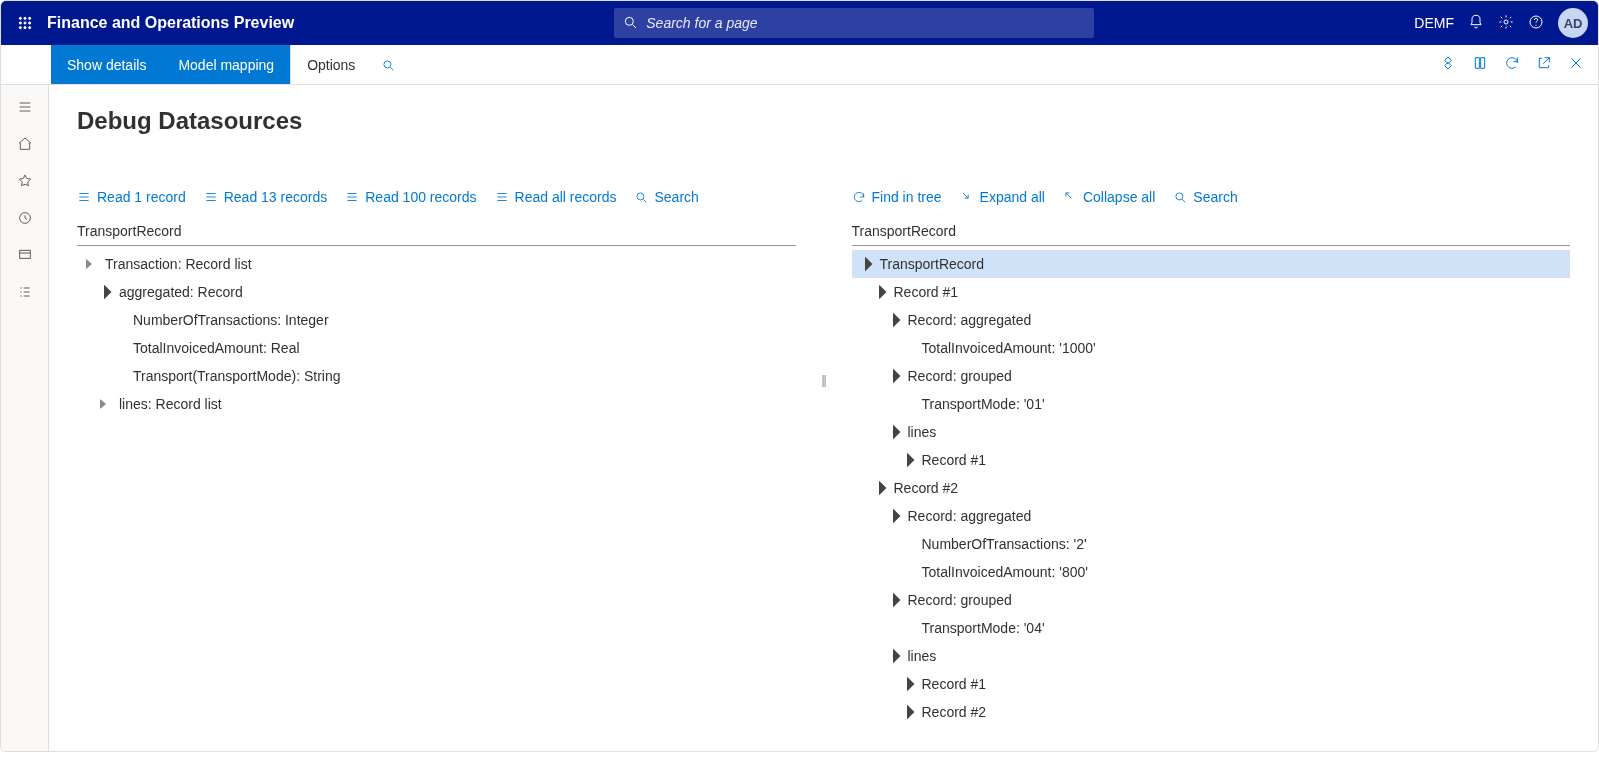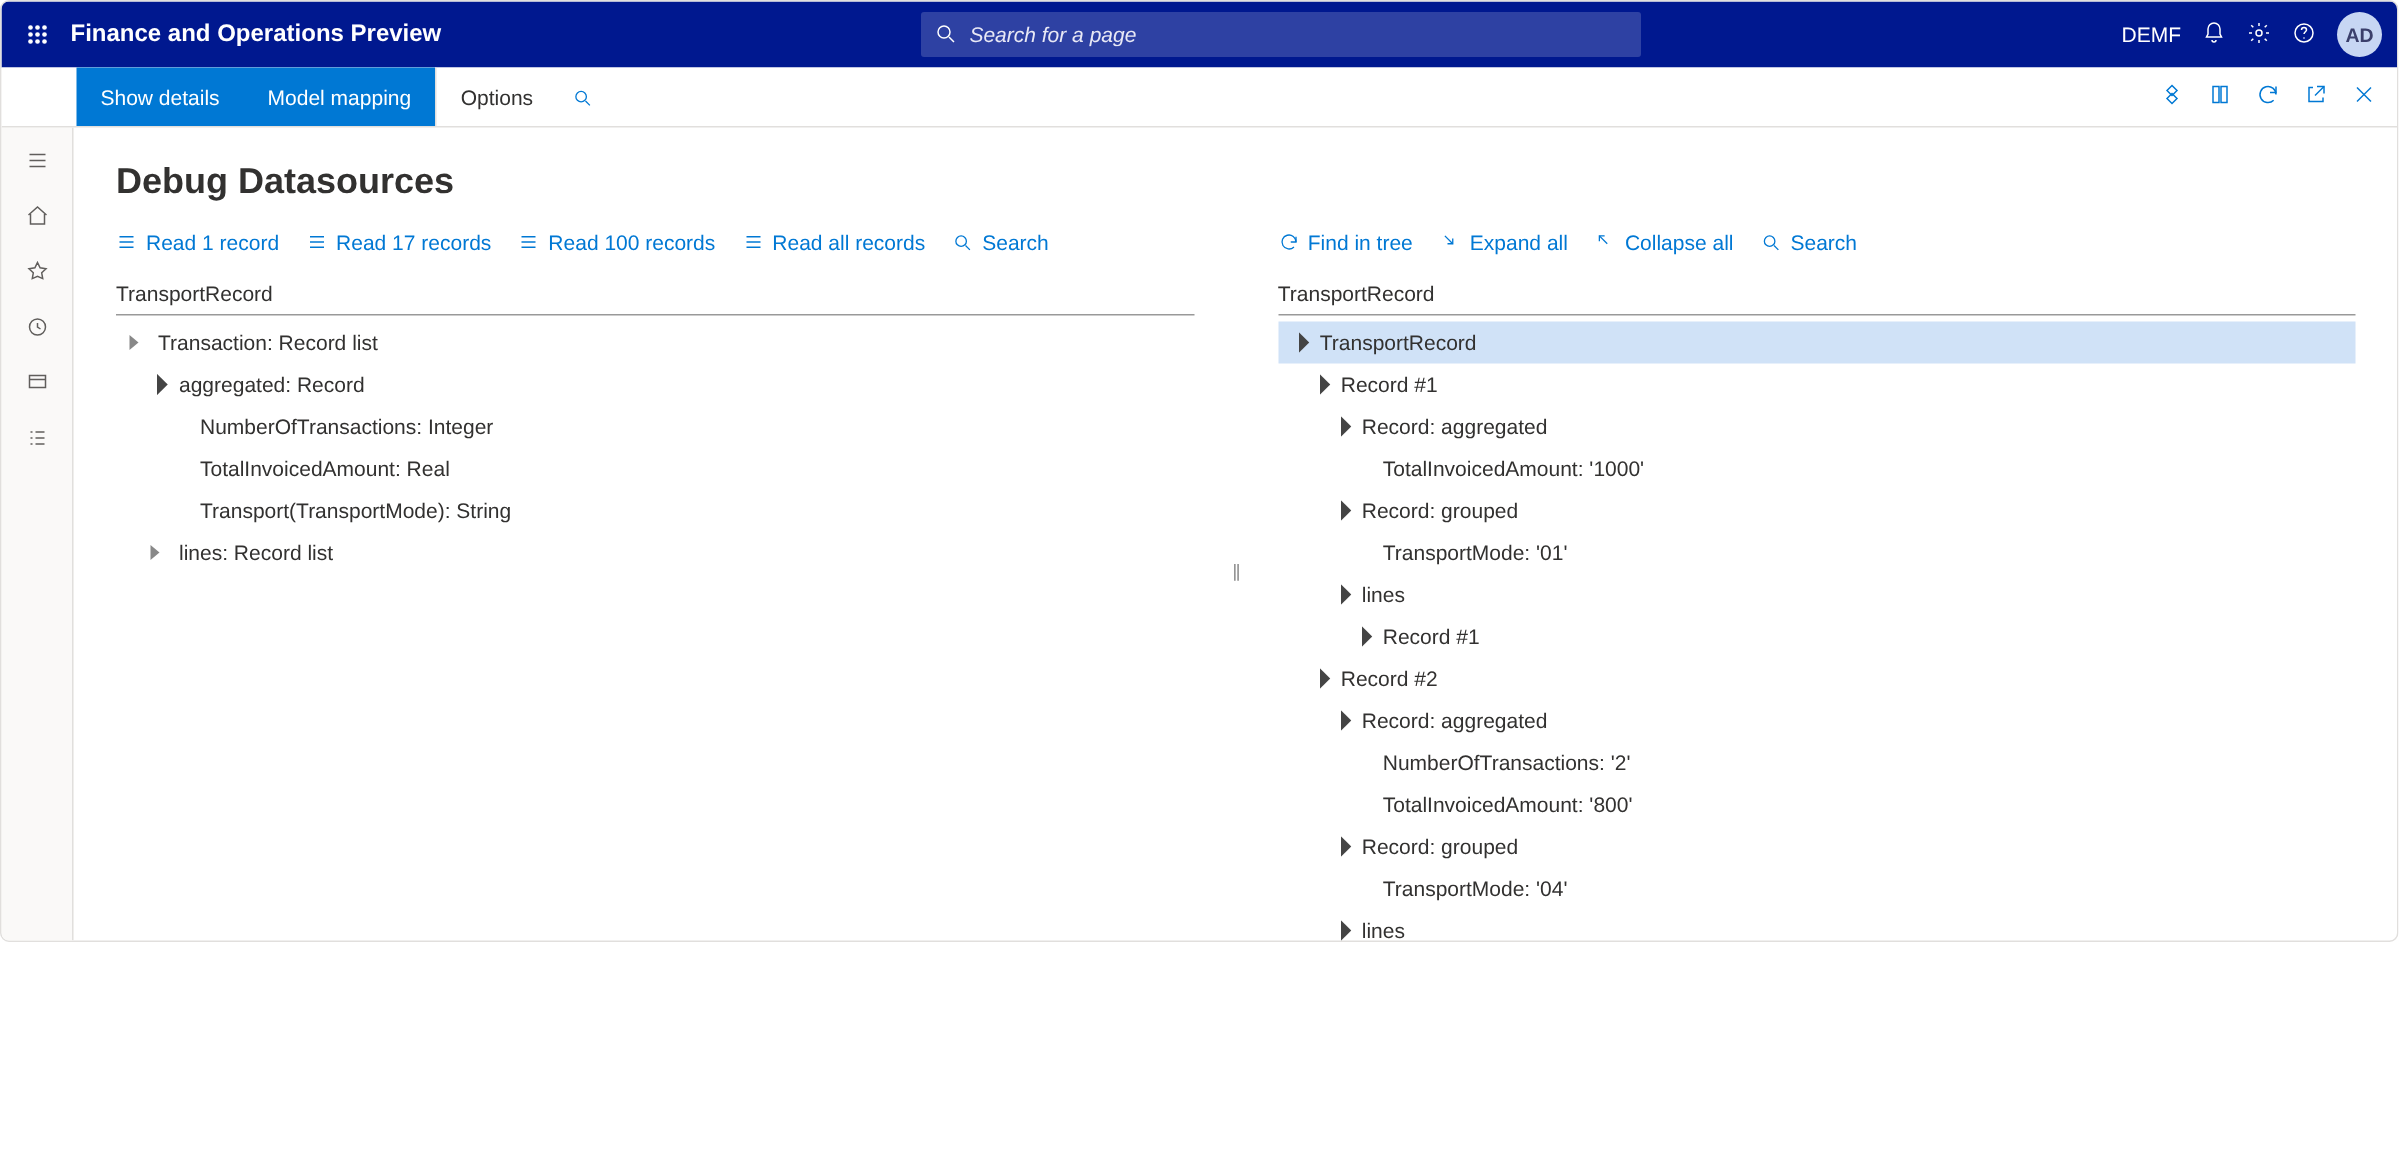--- a/index.html
+++ b/index.html
@@ -1,17 +1,17 @@
 <!DOCTYPE html>
 <html><head>
 <meta charset="utf-8">
 <style>
   * { box-sizing: border-box; }
   html, body { margin: 0; padding: 0; height: 100%; font-family: "Segoe UI", -apple-system, BlinkMacSystemFont, sans-serif; font-size: 14px; color: #323130; background:#fff; }
-  .shell { display:flex; flex-direction:column; height:628px; width:1599px; border:1px solid #e1dfdd; border-radius:6px; overflow:hidden; }
+  .shell { display:flex; flex-direction:column; height:752px; width:1599px; border:1px solid #e1dfdd; border-radius:6px; overflow:hidden; }
 
   
   .topbar { background:#00188f; color:#fff; height:44px; display:flex; align-items:center; padding:0 10px; }
   .topbar .waffle { width:28px; display:flex; justify-content:center; }
   .topbar .app-title { font-size:16px; font-weight:600; margin-left:8px; flex:0 0 auto; }
   .topbar .spacer-left { flex:1; }
   .topbar .search-wrap { flex:0 0 480px; position:relative; }
   .topbar .search-wrap input { width:100%; height:30px; border:none; outline:none; border-radius:2px; background:rgba(255,255,255,0.18); color:#fff; padding:0 10px 0 32px; font-size:14px; font-style:italic; }
   .topbar .search-wrap input::placeholder { color:#e8e8f5; font-style:italic; }
   .topbar .search-wrap .sicon { position:absolute; left:8px; top:6px; color:#fff; }
@@ -32,21 +32,21 @@
 
   
   .body { flex:1; display:flex; min-height:0; }
   .left-rail { width:48px; border-right:1px solid #e1dfdd; display:flex; flex-direction:column; align-items:center; gap:18px; padding-top:14px; background:#faf9f8; }
   .left-rail svg { stroke:#605e5c; }
   .main { flex:1; padding:20px 28px 8px 28px; overflow:auto; }
   .page-title { font-size:24px; font-weight:600; margin:2px 0 18px 0; }
 
   
   .panes { display:flex; gap:0; position:relative; }
-  .pane { flex:1; min-width:0; }
+  .pane { flex:1; min-width:0;margin-top:36px; }
   .pane.left { padding-right:24px; }
   .pane.right { padding-left:24px; }
   .splitter { width:8px; display:flex; justify-content:center; align-items:flex-start; padding-top:220px; color:#888; cursor:col-resize; font-size:12px; letter-spacing:-1px; }
 
   .toolbar { display:flex; align-items:center; gap:18px; margin-bottom:12px; flex-wrap:wrap; }
   .link { color:#0078d4; cursor:pointer; display:inline-flex; align-items:center; gap:6px; font-size:14px; }
   .link svg { stroke:#0078d4; }
 
   .pane-header { font-size:14px; padding:6px 0; border-bottom:1px solid #999; margin-bottom:4px; }
 
@@ -216,21 +216,21 @@
                   <line x1="4" y1="18" x2="20" y2="18"></line>
                 </svg>
               <span>Read 1 record</span>
             </span>
             <span class="link">
               <svg class="icon sm" viewBox="0 0 24 24">
                   <line x1="4" y1="6" x2="20" y2="6"></line>
                   <line x1="4" y1="12" x2="20" y2="12"></line>
                   <line x1="4" y1="18" x2="20" y2="18"></line>
                 </svg>
-              <span>Read 17 records</span>
+              <span>Read 13 records</span>
             </span>
             <span class="link">
               <svg class="icon sm" viewBox="0 0 24 24">
                   <line x1="4" y1="6" x2="20" y2="6"></line>
                   <line x1="4" y1="12" x2="20" y2="12"></line>
                   <line x1="4" y1="18" x2="20" y2="18"></line>
                 </svg>
               <span>Read 100 records</span>
             </span>
             <span class="link">

